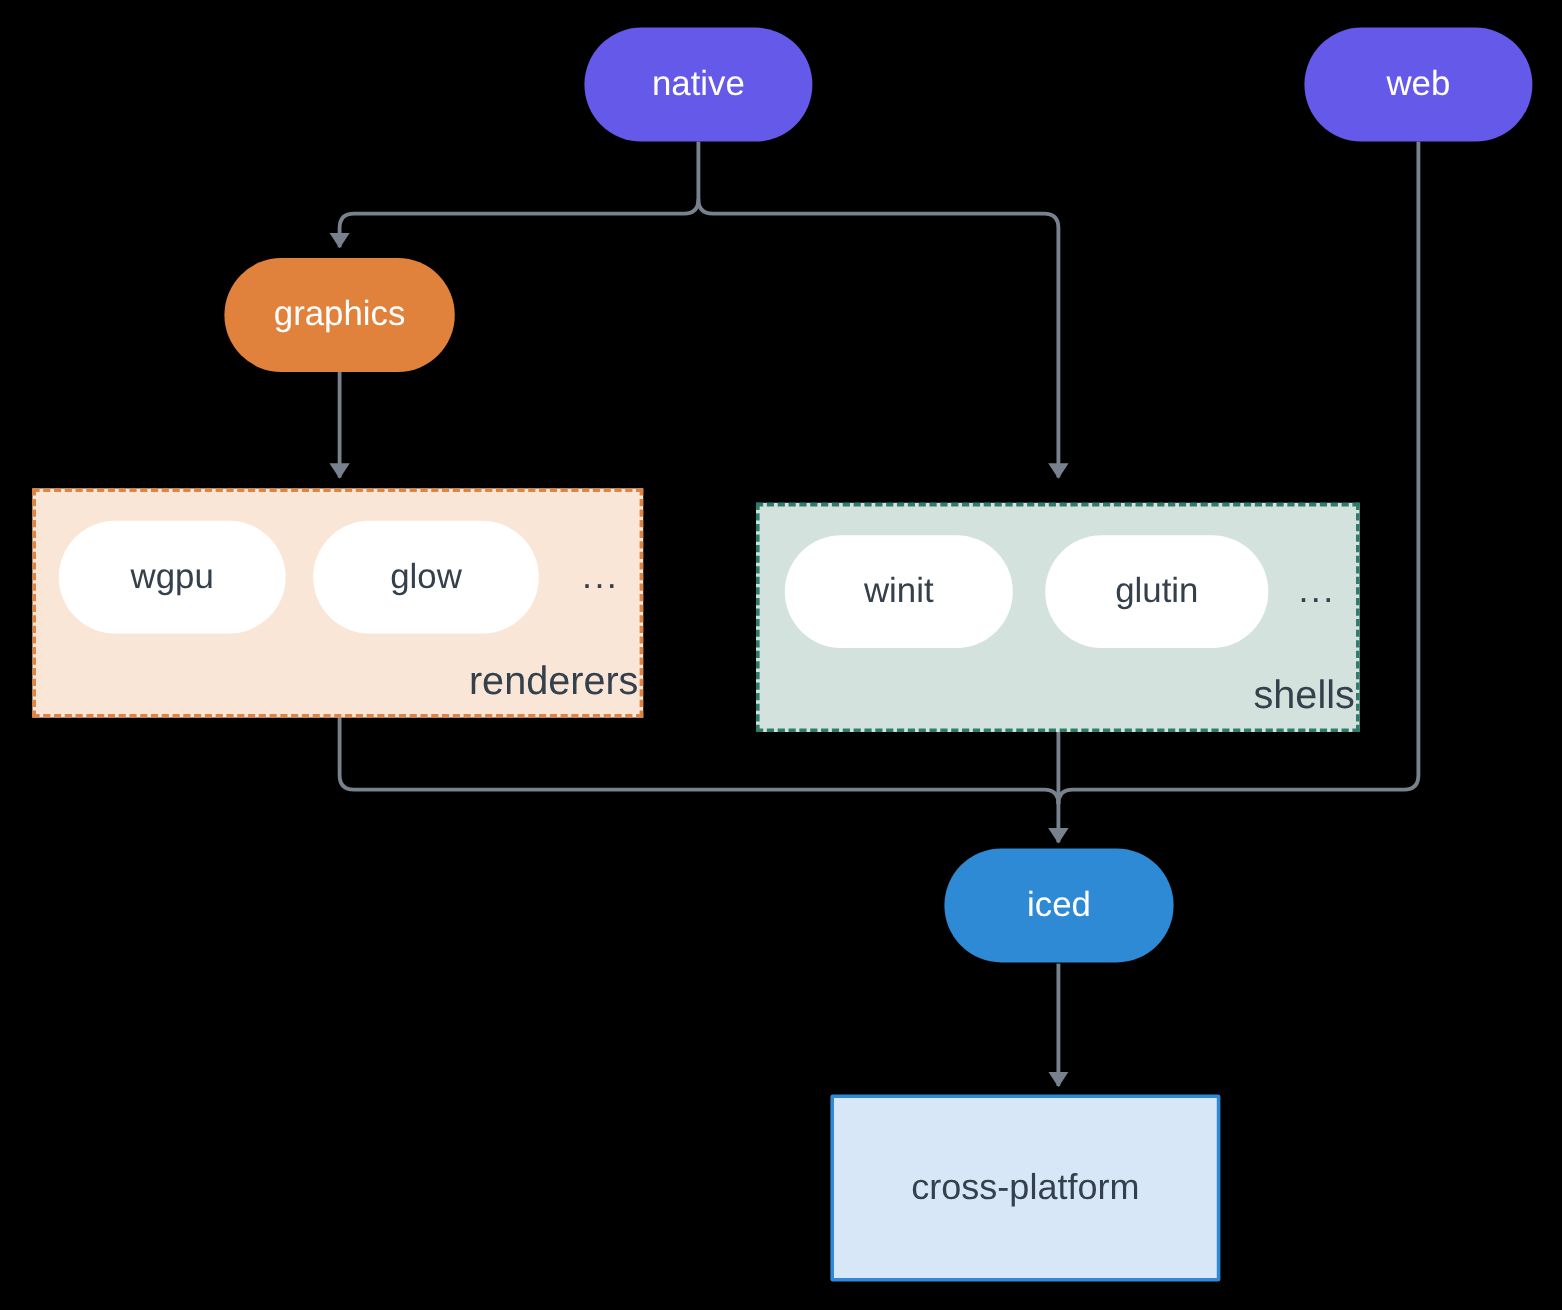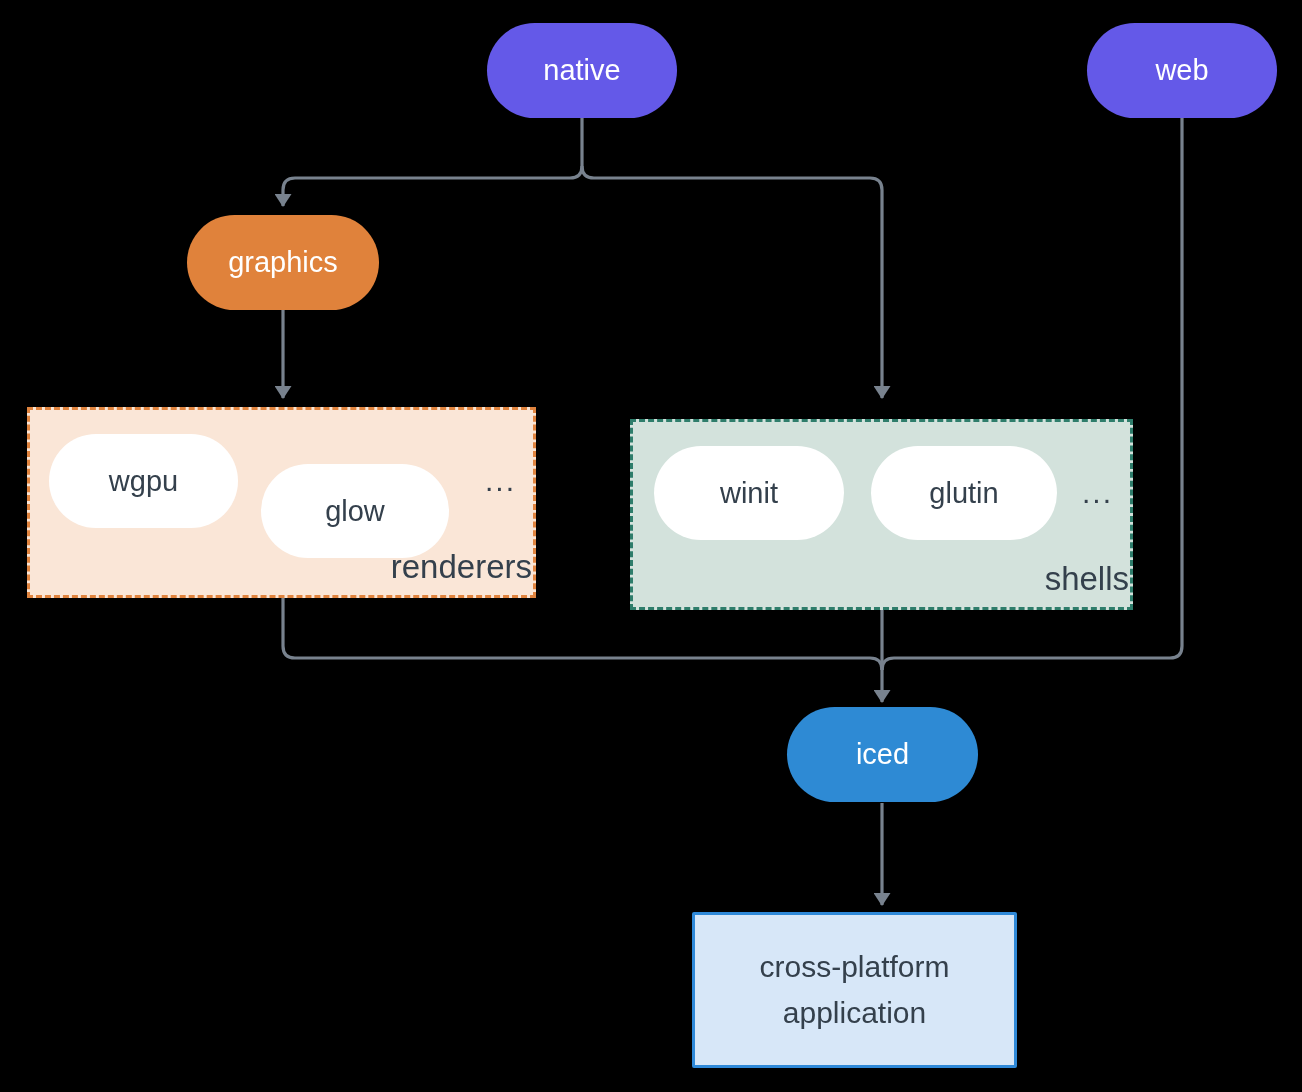--- a/index.html
+++ b/index.html
@@ -57,21 +57,21 @@
     margin-top:12px;
   }
   .inner-pill{
     position:absolute;top:24px;height:94px;
     background:var(--pill-fill);
     border-radius:47px;
     display:flex;align-items:center;justify-content:center;
     font-size:29px;color:var(--text-dark);
   }
   .group-renderers .pill-1{left:19px;width:189px;}
-  .group-renderers .pill-2{left:231px;width:188px;margin-top:30px;}
+  .group-renderers .pill-2{left:231px;width:188px;}
   .group-shells .pill-1{left:21px;width:190px;}
   .group-shells .pill-2{left:238px;width:186px;}
   .ellipsis{
     position:absolute;right:17px;top:24px;height:94px;
     display:flex;align-items:center;
     font-size:30px;color:var(--text-dark);letter-spacing:2px;
   }
   .group-label{
     position:absolute;right:1px;bottom:9px;
     font-size:33px;color:var(--text-dark);
@@ -139,16 +139,15 @@
     <div class="ellipsis">...</div>
     <div class="group-label">shells</div>
   </div>
 
   <div class="node node-iced">
     <span>iced</span>
   </div>
 
   <div class="app-box">
     <span>cross-platform</span>
-    <span>application</span>
   </div>
 
 </div>
 
 </body></html>

